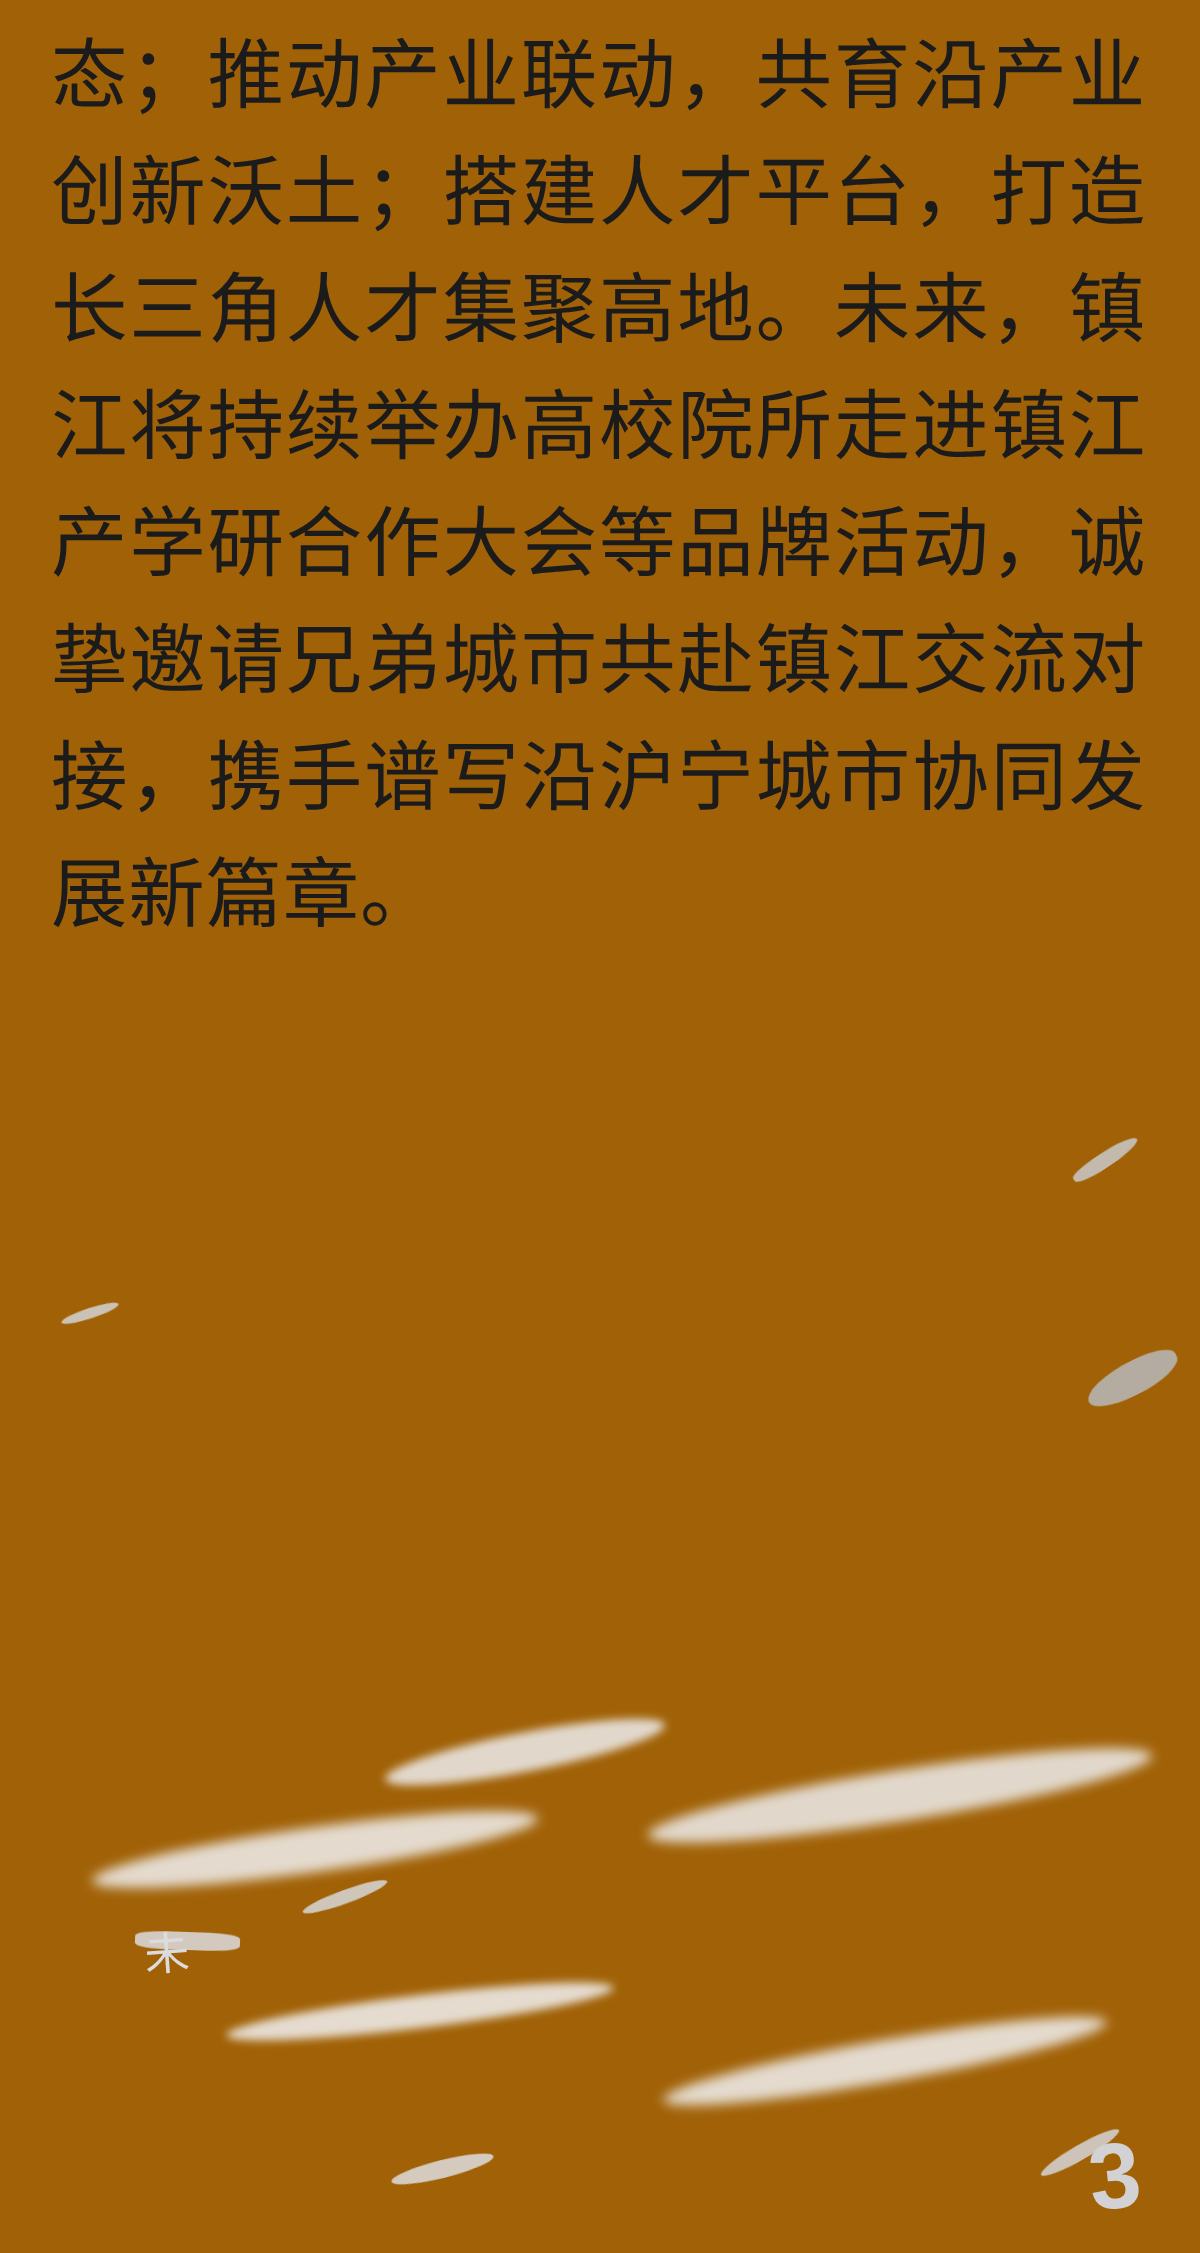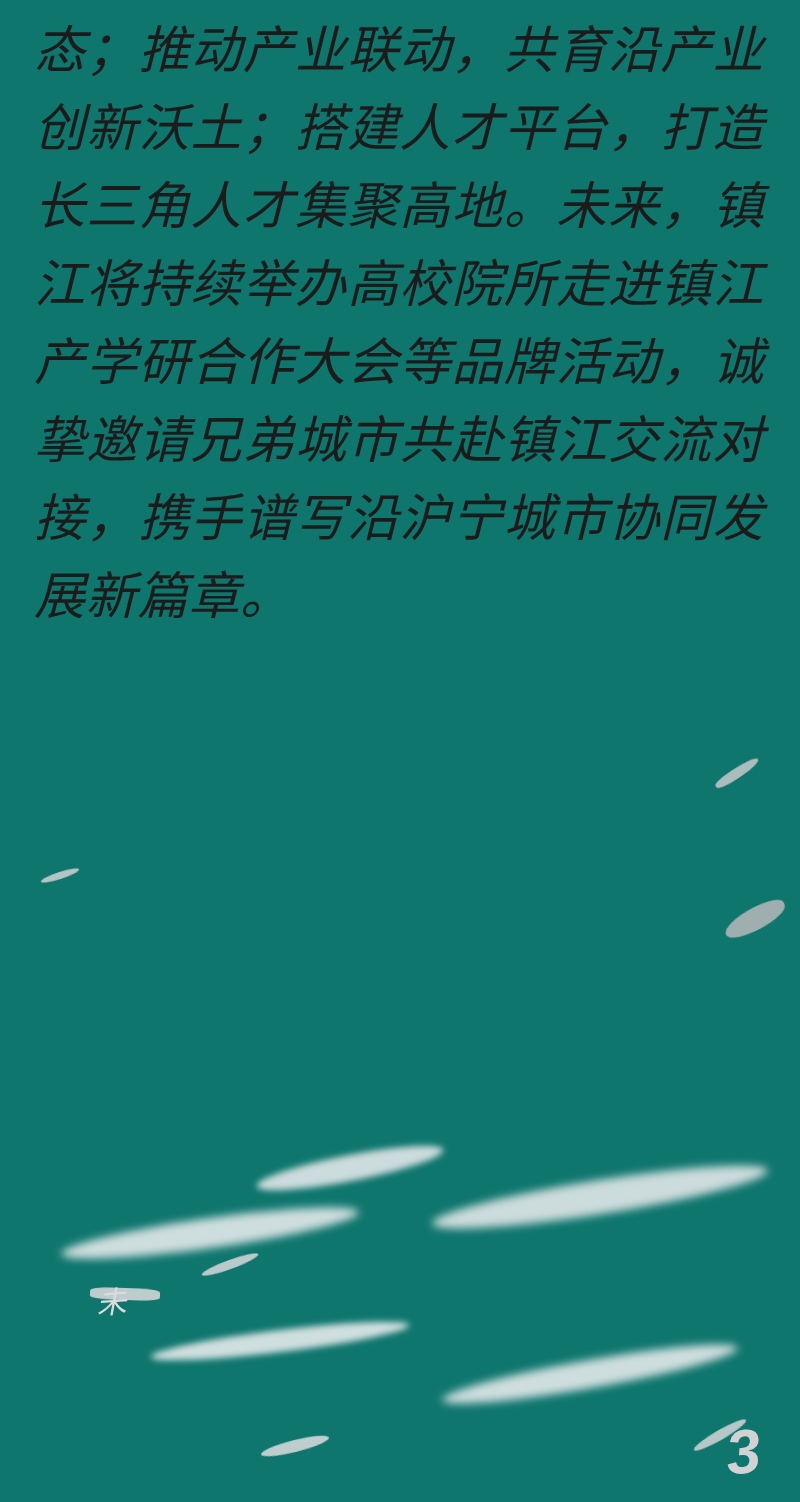--- a/index.html
+++ b/index.html
@@ -12,22 +12,21 @@
     width: 800px;
     height: 1502px;
     position: relative;
     overflow: hidden;
     font-family: "Liberation Sans", "DejaVu Sans", sans-serif;
   }
 
   #page {
     position: absolute;
     inset: 0;
-    background: #0f766e;
-    font-style: italic;
+    background: #a16207;
   }
 
   
   .article-body {
     position: absolute;
     left: 34px;
     top: 12px;
     width: 730px;
     color: #1b1b1b;
     font-size: 51px;

